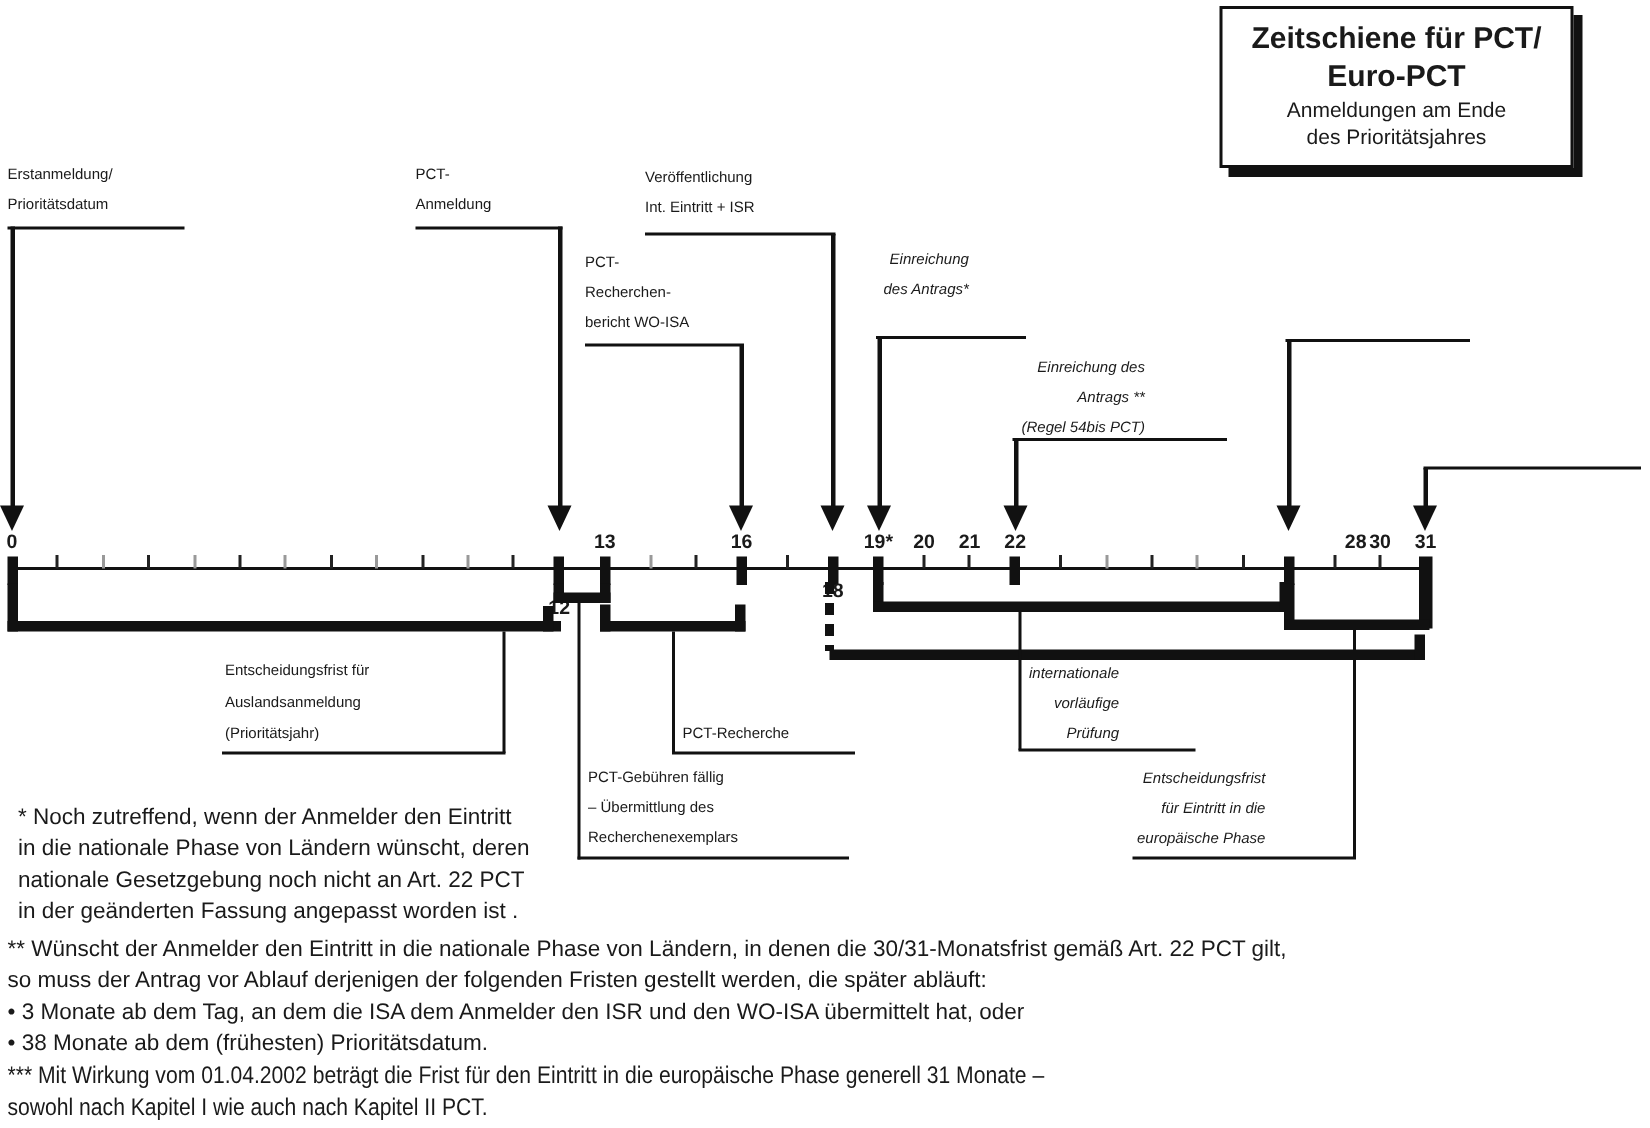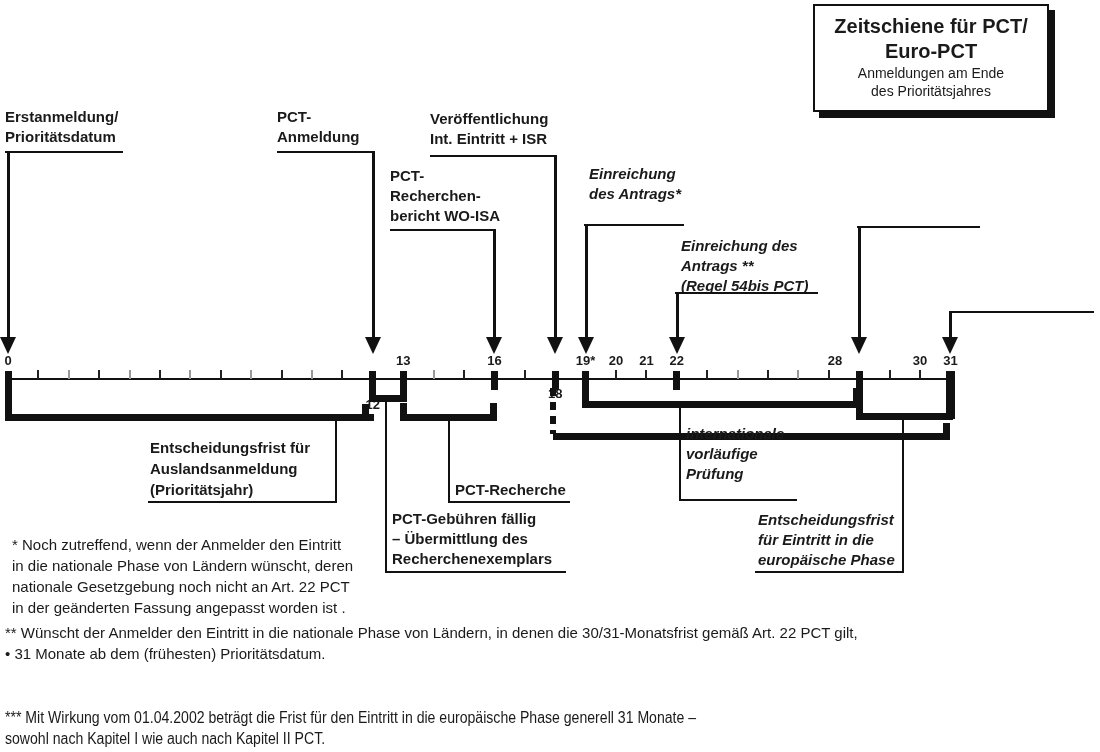--- a/index.html
+++ b/index.html
@@ -1,21 +1,21 @@
 <!DOCTYPE html>
 <html><head>
 <meta charset="utf-8">
 <style>
   html,body{margin:0;padding:0;}
   body{width:1100px;height:752px;position:relative;background:#fff;overflow:hidden;
        font-family:"Liberation Sans",sans-serif;color:#1a1a1a;}
   .stage{position:absolute;inset:0;}
-  .lbl{position:absolute;font-size:15px;line-height:20px;white-space:nowrap;font-weight:bold;}
+  .lbl{position:absolute;font-size:10px;line-height:20px;white-space:nowrap;}
   .lbl span{display:block;}
-  .it{font-style:italic;}
+  .it{font-style:italic;text-align:right;}
   .hline{position:absolute;height:2px;background:#111;}
   .vline{position:absolute;width:2px;background:#111;}
   .bar-h{position:absolute;height:7px;background:#111;}
   .bar-v{position:absolute;width:7px;background:#111;}
   .dashes{position:absolute;width:6px;
     background:repeating-linear-gradient(180deg,#111 0,#111 8px,transparent 8px,transparent 14px);}
   .arrow-shaft{position:absolute;width:3px;background:#111;}
   .arrow-head{position:absolute;width:0;height:0;top:337px;
     border-left:8px solid transparent;border-right:8px solid transparent;border-top:17px solid #111;}
   .axis-line{position:absolute;left:6px;top:378px;width:948px;height:2px;background:#111;}
@@ -137,21 +137,21 @@
       <div class="tick minor-labeled" style="left: 645.4px; background: rgb(34, 34, 34);"></div>
       <div class="tick-label" style="left: 629.4px;">21</div>
       <div class="tick major" style="left: 673.3px;"></div>
       <div class="tick-label" style="left: 659.8px;">22</div>
       <div class="tick minor" style="left: 706.2px; background: rgb(34, 34, 34);"></div>
       <div class="tick minor" style="left: 736.6px; background: rgb(153, 153, 153);"></div>
       <div class="tick minor" style="left: 767px; background: rgb(34, 34, 34);"></div>
       <div class="tick minor" style="left: 797.4px; background: rgb(153, 153, 153);"></div>
       <div class="tick minor" style="left: 827.8px; background: rgb(34, 34, 34);"></div>
       <div class="tick major" style="left: 855.7px;"></div>
-      <div class="tick-label" style="left: 818px;">28</div>
+      <div class="tick-label" style="left: 877px; text-align: right;">28</div>
       <div class="tick minor" style="left: 888.6px; background: rgb(34, 34, 34);"></div>
       <div class="tick minor-labeled" style="left: 919px; background: rgb(34, 34, 34);"></div>
       <div class="tick-label" style="left: 903px;">30</div>
       <div class="tick major-tall" style="left: 945.9px;"></div>
       <div class="tick-label" style="left: 933.4px;">31</div>
     </div>
 
   <div class="bar-v" style="left:5px;top:389px;height:32px"></div>
   <div class="bar-h" style="left:5px;top:414px;width:369px"></div>
   <div class="bar-v" style="left:362px;top:404px;height:17px"></div>
@@ -192,21 +192,21 @@
 
   <div class="vline" style="left:385px;top:402px;height:171px"></div>
   <div class="lbl" style="left:392px;top:509px">
     <span>PCT-Gebühren fällig</span>
     <span>– Übermittlung des</span>
     <span>Recherchenexemplars</span>
   </div>
   <div class="hline" style="left:385px;top:571px;width:181px"></div>
 
   <div class="vline" style="left:679px;top:408px;height:92px"></div>
-  <div class="lbl it" style="left:686px;top:424px">
+  <div class="lbl it" style="left:686px;top:440px">
     <span>internationale</span>
     <span>vorläufige</span>
     <span>Prüfung</span>
   </div>
   <div class="hline" style="left:679px;top:499px;width:118px"></div>
 
   <div class="vline" style="left:902px;top:420px;height:152px"></div>
   <div class="lbl it" style="left:758px;top:510px">
     <span>Entscheidungsfrist</span>
     <span>für Eintritt in die</span>
@@ -216,21 +216,23 @@
 
   <div class="fn" style="left:12px;top:534px">
     <span>* Noch zutreffend, wenn der Anmelder den Eintritt</span>
     <span>in die nationale Phase von Ländern wünscht, deren</span>
     <span>nationale Gesetzgebung noch nicht an Art. 22 PCT</span>
     <span>in der geänderten Fassung angepasst worden ist .</span>
   </div>
 
   <div class="fn" style="left:5px;top:622px">
     <span>** Wünscht der Anmelder den Eintritt in die nationale Phase von Ländern, in denen die 30/31-Monatsfrist gemäß Art. 22 PCT gilt,</span>
-    <span>• 31 Monate ab dem (frühesten) Prioritätsdatum.</span>
+    <span>so muss der Antrag vor Ablauf derjenigen der folgenden Fristen gestellt werden, die später abläuft:</span>
+    <span>• 3 Monate ab dem Tag, an dem die ISA dem Anmelder den ISR und den WO-ISA übermittelt hat, oder</span>
+    <span>• 38 Monate ab dem (frühesten) Prioritätsdatum.</span>
   </div>
 
   <div class="fn" style="left:5px;top:707px;font-size:16px">
     <div class="condensed">
       <span>*** Mit Wirkung vom 01.04.2002 beträgt die Frist für den Eintritt in die europäische Phase generell 31 Monate –</span>
       <span>sowohl nach Kapitel I wie auch nach Kapitel II PCT.</span>
     </div>
   </div>
 
 </div>

